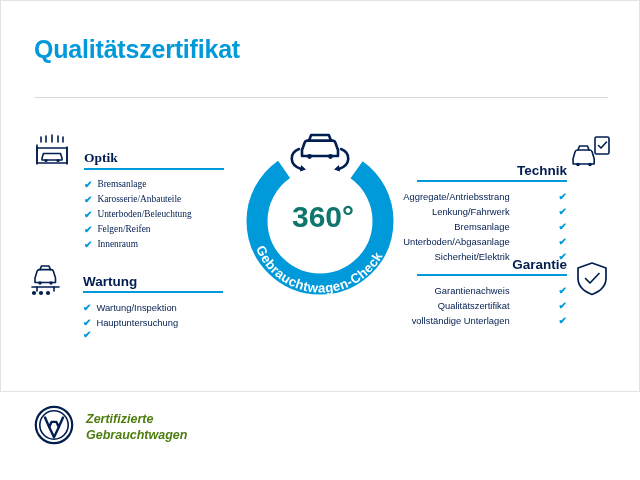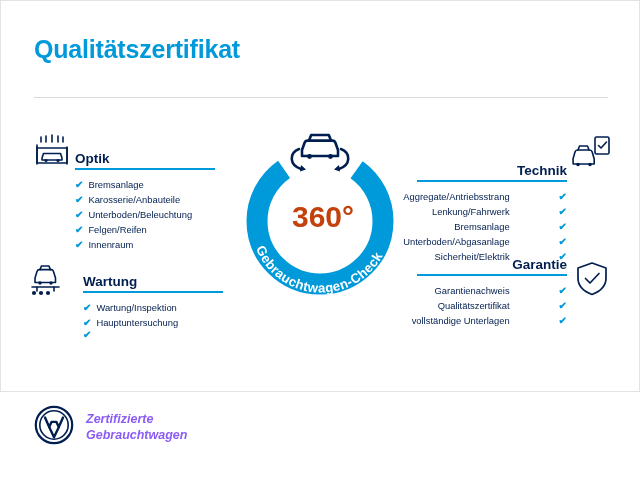--- a/index.html
+++ b/index.html
@@ -107,39 +107,39 @@
     position: absolute;
     left: 0;
     top: 0;
     width: 182px;
     height: 182px;
     display: flex;
     align-items: center;
     justify-content: center;
     font-size: 30px;
     font-weight: bold;
-    color: #c2410c;
+    color: #0f766e;
     padding-left: 6px;
     padding-top: 10px;
     box-sizing: border-box;
   }
 
   
   .footer {
     position: absolute;
     left: 33px;
     top: 404px;
     display: flex;
     align-items: center;
   }
   .footer-text {
     margin-left: 12px;
     font-size: 12.5px;
     font-weight: bold;
-    color: #8b5cf6;
+    color: #4d7c0f;
     line-height: 16px;
     font-style: italic;
   }
 </style>
 </head>
 <body>
 
 <div class="page">
 
   <div class="title">Qualitätszertifikat</div>
@@ -166,21 +166,21 @@
       </g>
 
       <g fill="none" stroke="#001e50" stroke-width="1.6" stroke-linejoin="round">
         <path d="M13 25 l1.5-4.5 h17 L33 25 v2 h-20 z"></path>
         <circle cx="17" cy="27.5" r="1.6" fill="#001e50" stroke="none"></circle>
         <circle cx="29" cy="27.5" r="1.6" fill="#001e50" stroke="none"></circle>
       </g>
     </svg>
   </div>
 
-  <div class="section sec-left" style="left:74px; top:143px; width:140px;">
+  <div class="section sec-left" style="left:83px; top:143px; width:140px;font-family:Liberation Serif, serif;">
     <div class="sec-head">
       <div class="sec-title">Optik</div>
       <div class="sec-rule" style="left:0; width:140px;"></div>
     </div>
     <div class="items">
       <div class="item">
           <span class="chk">✔</span>
           <span>Bremsanlage</span>
         </div>
       <div class="item">

